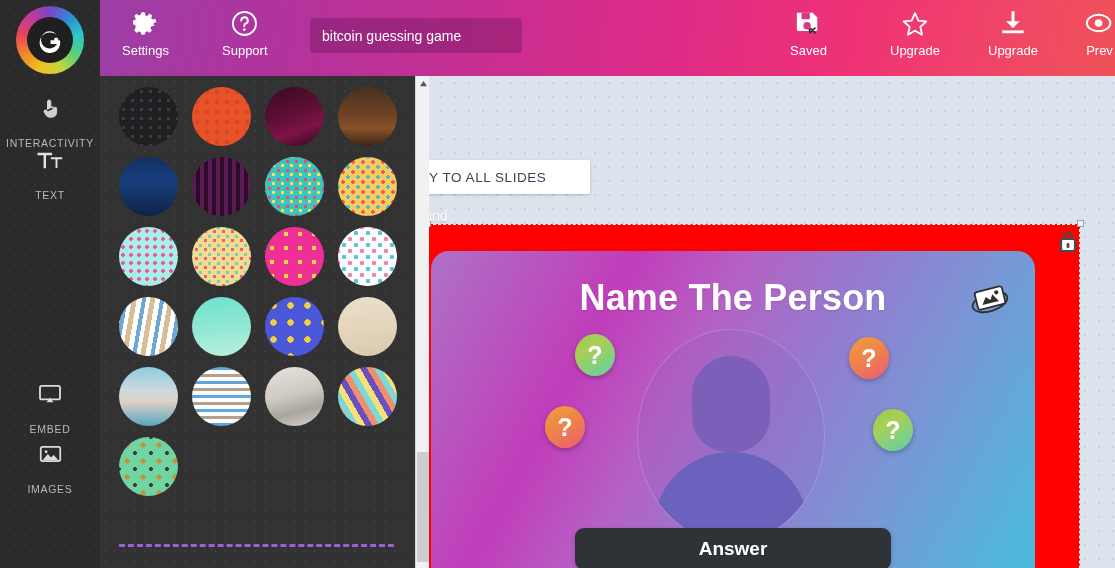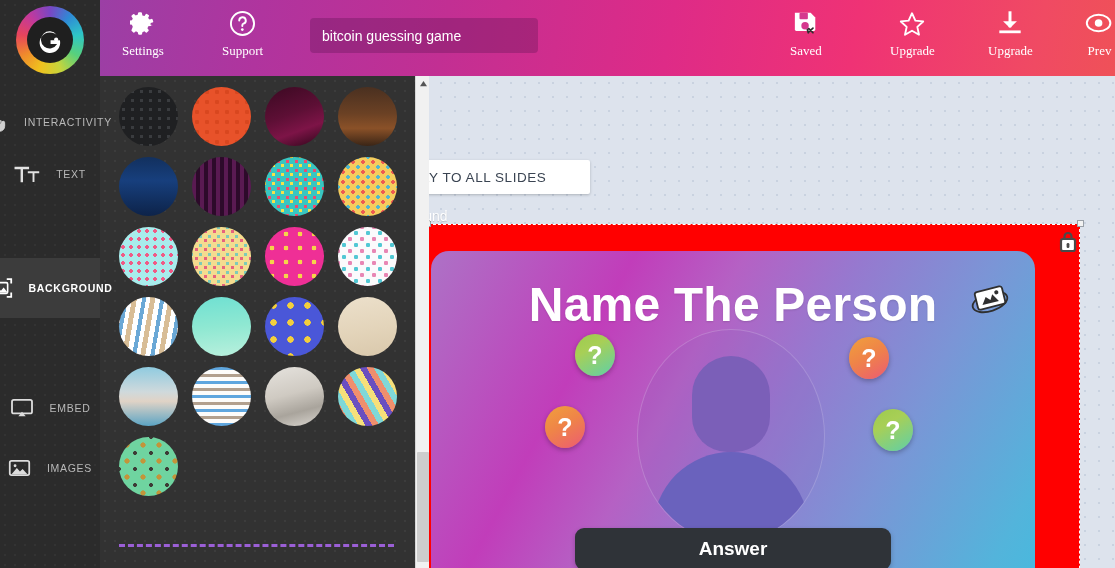--- a/index.html
+++ b/index.html
@@ -91,21 +91,21 @@
         #7b95d6 72%,
         #53b4db 92%,
         #46bade 100%);
     overflow: hidden;
     z-index: 7;
   }
   .slide-title {
     position: absolute;
     left: 0; right: 0; top: 26px;
     text-align: center;
-    font-size: 48px;
+    font-size: 36px;
     font-weight: bold;
     color: #ffffff;
     letter-spacing: .2px;
     text-shadow: 0 1px 2px rgba(0,0,0,.13);
   }
 
   
   .avatar-ring {
     position: absolute;
     left: 206px; top: 78px;
@@ -240,21 +240,21 @@
     display: flex; align-items: center; justify-content: center;
   }
   .logo-inner {
     width: 46px; height: 46px; border-radius: 50%;
     background: #1f1f1f;
     display: flex; align-items: center; justify-content: center;
   }
   .rail-item {
     position: absolute;
     left: 0; width: 100px; height: 60px;
-    display: flex; flex-direction: row;
+    display: flex; flex-direction: column;
     align-items: center; justify-content: center;
     gap: 16px;
     cursor: pointer;
   }
   .rail-item.active { background: #3c3c3c; }
   .rail-icon { height: 26px; display: flex; align-items: center; justify-content: center; }
   .rail-label {
     font-size: 10.5px;
     letter-spacing: .7px;
     color: #b9b9b9;
@@ -273,25 +273,25 @@
   }
   .tb-item {
     position: absolute;
     top: 8px;
     display: flex; flex-direction: column;
     align-items: center; justify-content: center;
     gap: 5px;
     cursor: pointer;
   }
   .tb-icon { height: 30px; display: flex; align-items: center; justify-content: center; }
-  .tb-label { font-size: 13px; color: #ffffff; font-family: Liberation Serif, serif; }
+  .tb-label { font-size: 13px; color: #ffffff; }
   .title-field {
     position: absolute;
     left: 210px; top: 18px;
-    width: 228px; height: 35px;
+    width: 212px; height: 35px;
     background: rgba(90,20,80,.32);
     border: none;
     border-radius: 4px;
     color: #ffffff;
     font-size: 14px;
     font-family: "Liberation Sans", sans-serif;
     padding: 0 12px;
     outline: none;
   }
 </style>
@@ -409,31 +409,20 @@
       <div class="rail-icon">
         <svg viewBox="0 0 30 22" width="26" height="20">
           <path d="M2 4 H16 M9 4 V19" stroke="#e2e2e2" stroke-width="2.8" fill="none" stroke-linecap="square"></path>
           <path d="M17 9 H28 M22.5 9 V19" stroke="#e2e2e2" stroke-width="2.2" fill="none" stroke-linecap="square"></path>
         </svg>
       </div>
       <div class="rail-label">TEXT</div>
     </div>
 
 
-    <div class="rail-item active" style="top:258px">
-      <div class="rail-icon">
-        <svg viewBox="0 0 28 24" width="25" height="22">
-          <path d="M2 7 V2 H7 M21 2 H26 V7 M26 17 V22 H21 M7 22 H2 V17" fill="none" stroke="#ffffff" stroke-width="2"></path>
-          <rect x="6" y="6" width="16" height="12" rx="1.4" fill="none" stroke="#ffffff" stroke-width="1.8"></rect>
-          <circle cx="10" cy="10" r="1.5" fill="#ffffff"></circle>
-          <path d="M7 17 l4.5 -5 3 3 3 -3.5 4.5 5.5 z" fill="#ffffff"></path>
-        </svg>
-      </div>
-      <div class="rail-label">BACKGROUND</div>
-    </div>
 
 
     <div class="rail-item" style="top:378px">
       <div class="rail-icon">
         <svg viewBox="0 0 26 22" width="24" height="20">
           <rect x="2" y="2" width="22" height="15" rx="2" fill="none" stroke="#dcdcdc" stroke-width="2"></rect>
           <path d="M9 20 l4 -5 4 5 z" fill="#dcdcdc"></path>
         </svg>
       </div>
       <div class="rail-label">EMBED</div>

